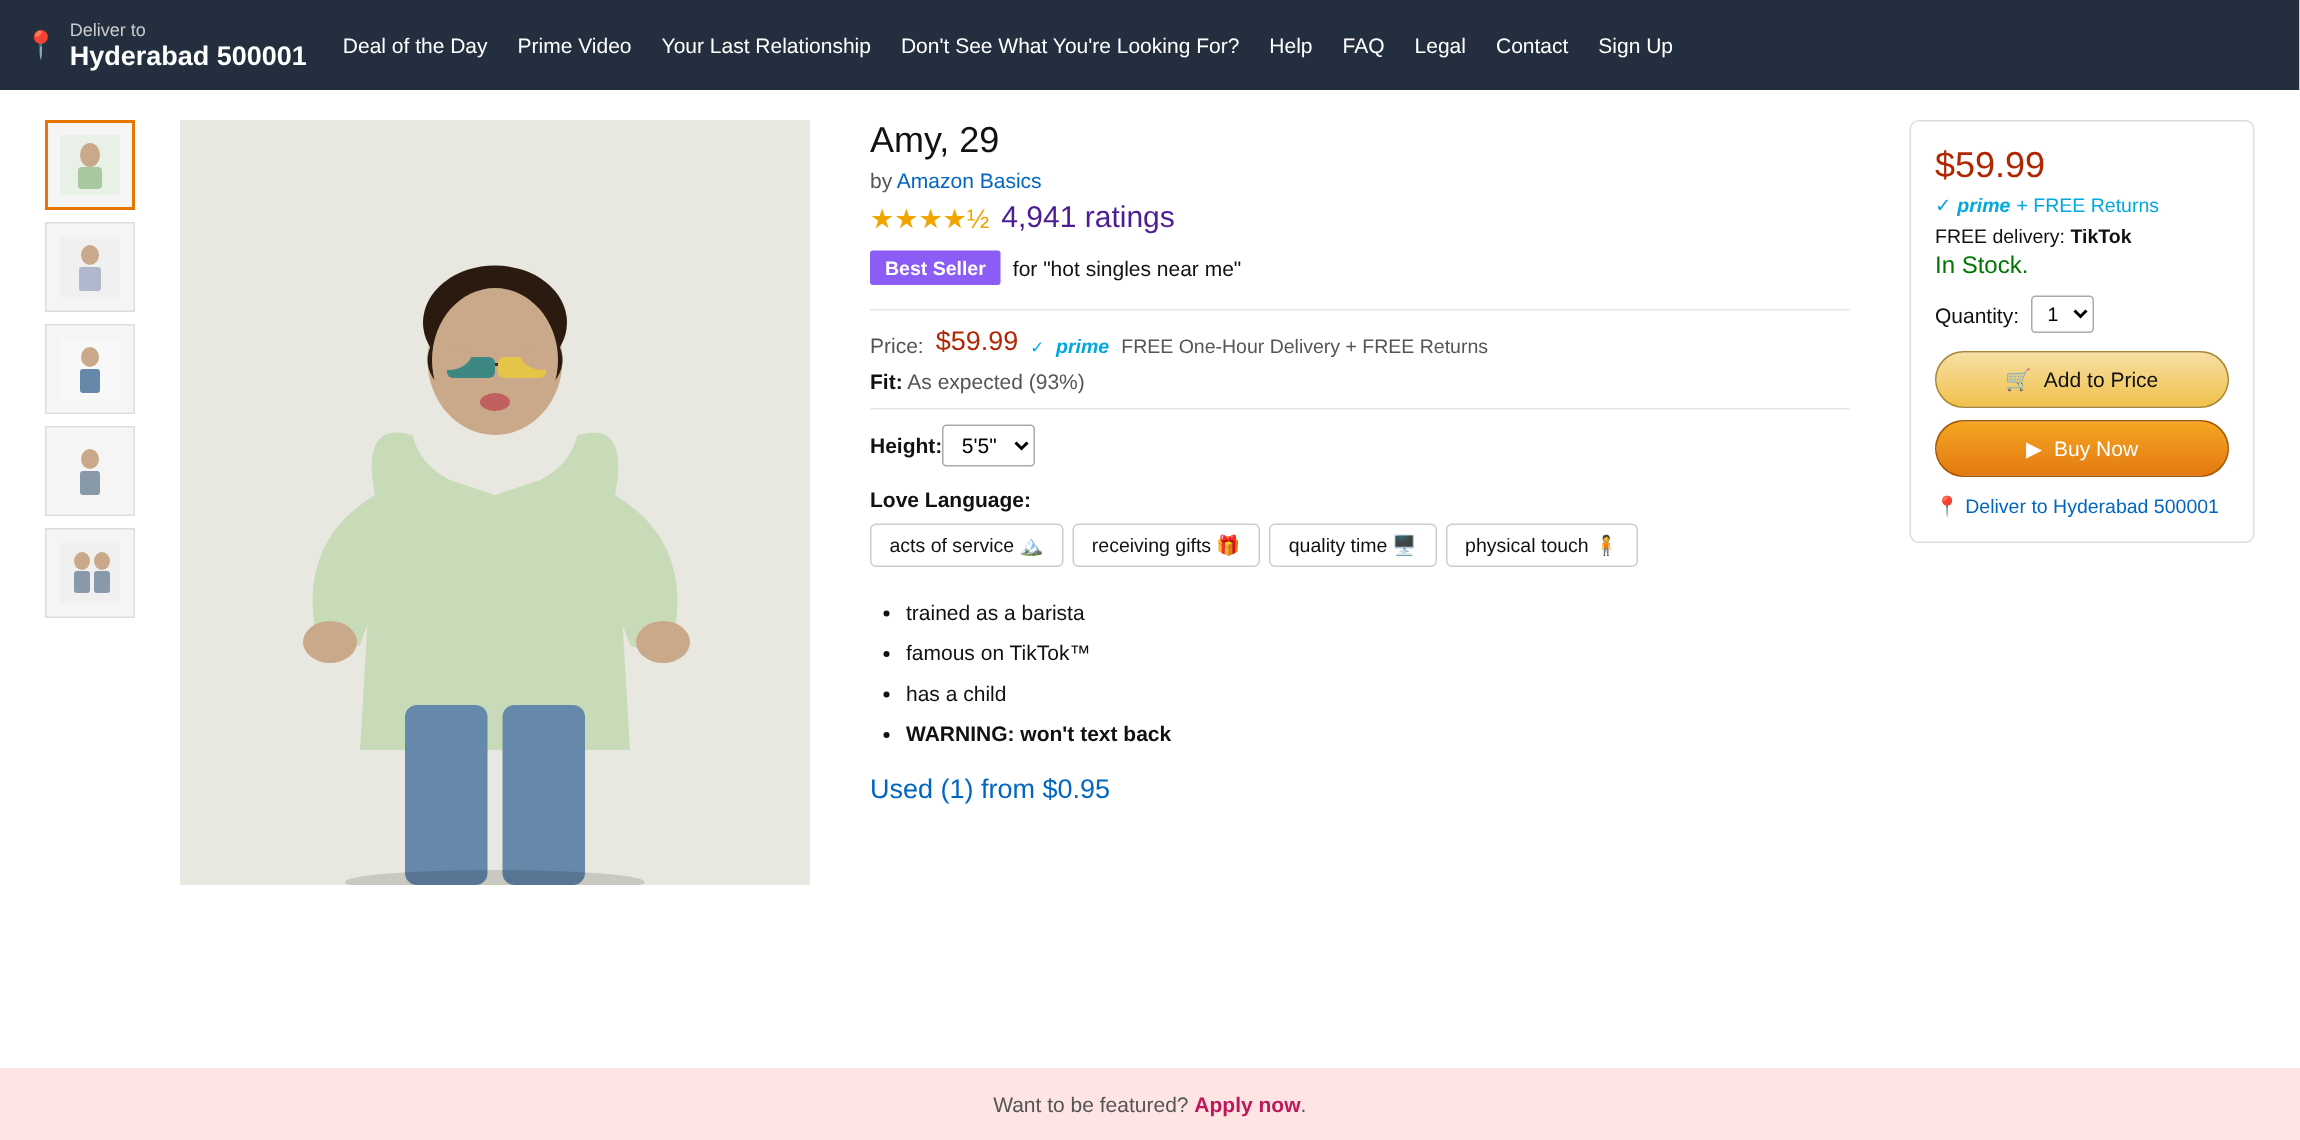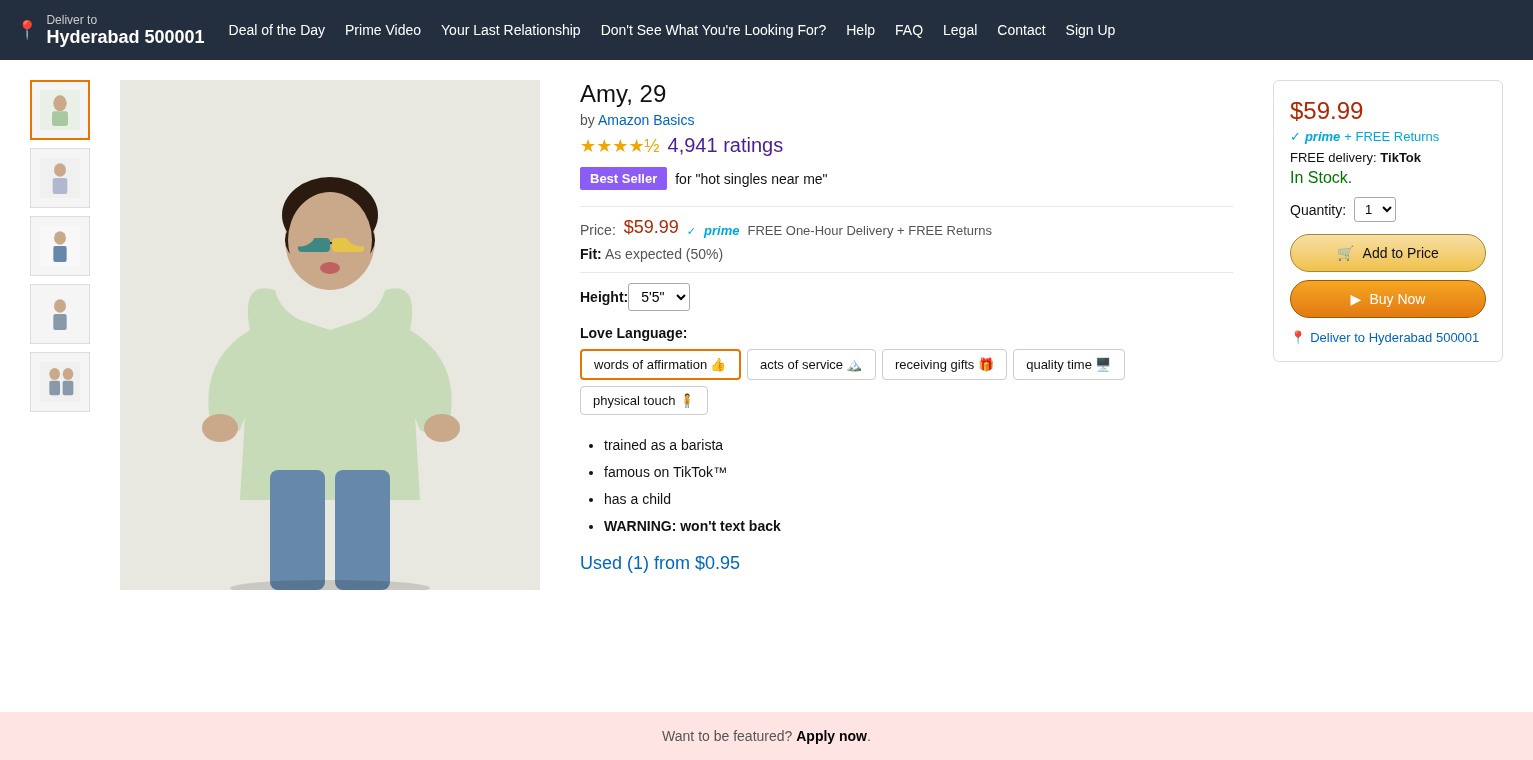--- a/index.html
+++ b/index.html
@@ -280,21 +280,21 @@
     .footer-banner {
       background: #ffe4e4;
       text-align: center;
       padding: 16px;
       font-size: 14px;
       color: #555;
       position: fixed;
       bottom: 0;
       width: 100%;
     }
-    .footer-banner a { color: #000000; text-decoration: none; font-weight: bold; }
+    .footer-banner a { color: #be185d; text-decoration: none; font-weight: bold; }
 
     .person-figure {
       width: 100%;
       height: 100%;
     }
   </style>
 </head>
 <body>
 
 <nav class="navbar">
@@ -413,39 +413,38 @@
 
     <div class="price-row">
       <span class="price-label">Price:</span>
       <span class="price-value">$59.99</span>
       <span style="color:#00a8e0; font-size:11px;">✓</span>
       <span class="prime-badge">prime</span>
       <span class="free-delivery-text">FREE One-Hour Delivery + FREE Returns</span>
     </div>
     <div class="fit-row">
       <strong>Fit:</strong>
-      <span>As expected (50%)</span>
+      <span>As expected (93%)</span>
     </div>
 
     <hr class="divider">
 
     <div class="height-row">
       <span class="height-label">Height:</span>
       <select class="height-select">
         <option>5'5"</option>
         <option>5'0"</option>
         <option>5'3"</option>
         <option>5'7"</option>
         <option>5'9"</option>
       </select>
     </div>
 
     <div class="love-language-label">Love Language:</div>
     <div class="love-language-options">
-      <button class="ll-option selected">words of affirmation 👍</button>
       <button class="ll-option">acts of service 🏔️</button>
       <button class="ll-option">receiving gifts 🎁</button>
       <button class="ll-option">quality time 🖥️</button>
       <button class="ll-option">physical touch 🧍</button>
     </div>
 
     <ul class="bullet-list">
       <li><span>trained as a barista</span></li>
       <li><span>famous on TikTok™</span></li>
       <li><span>has a child</span></li>

